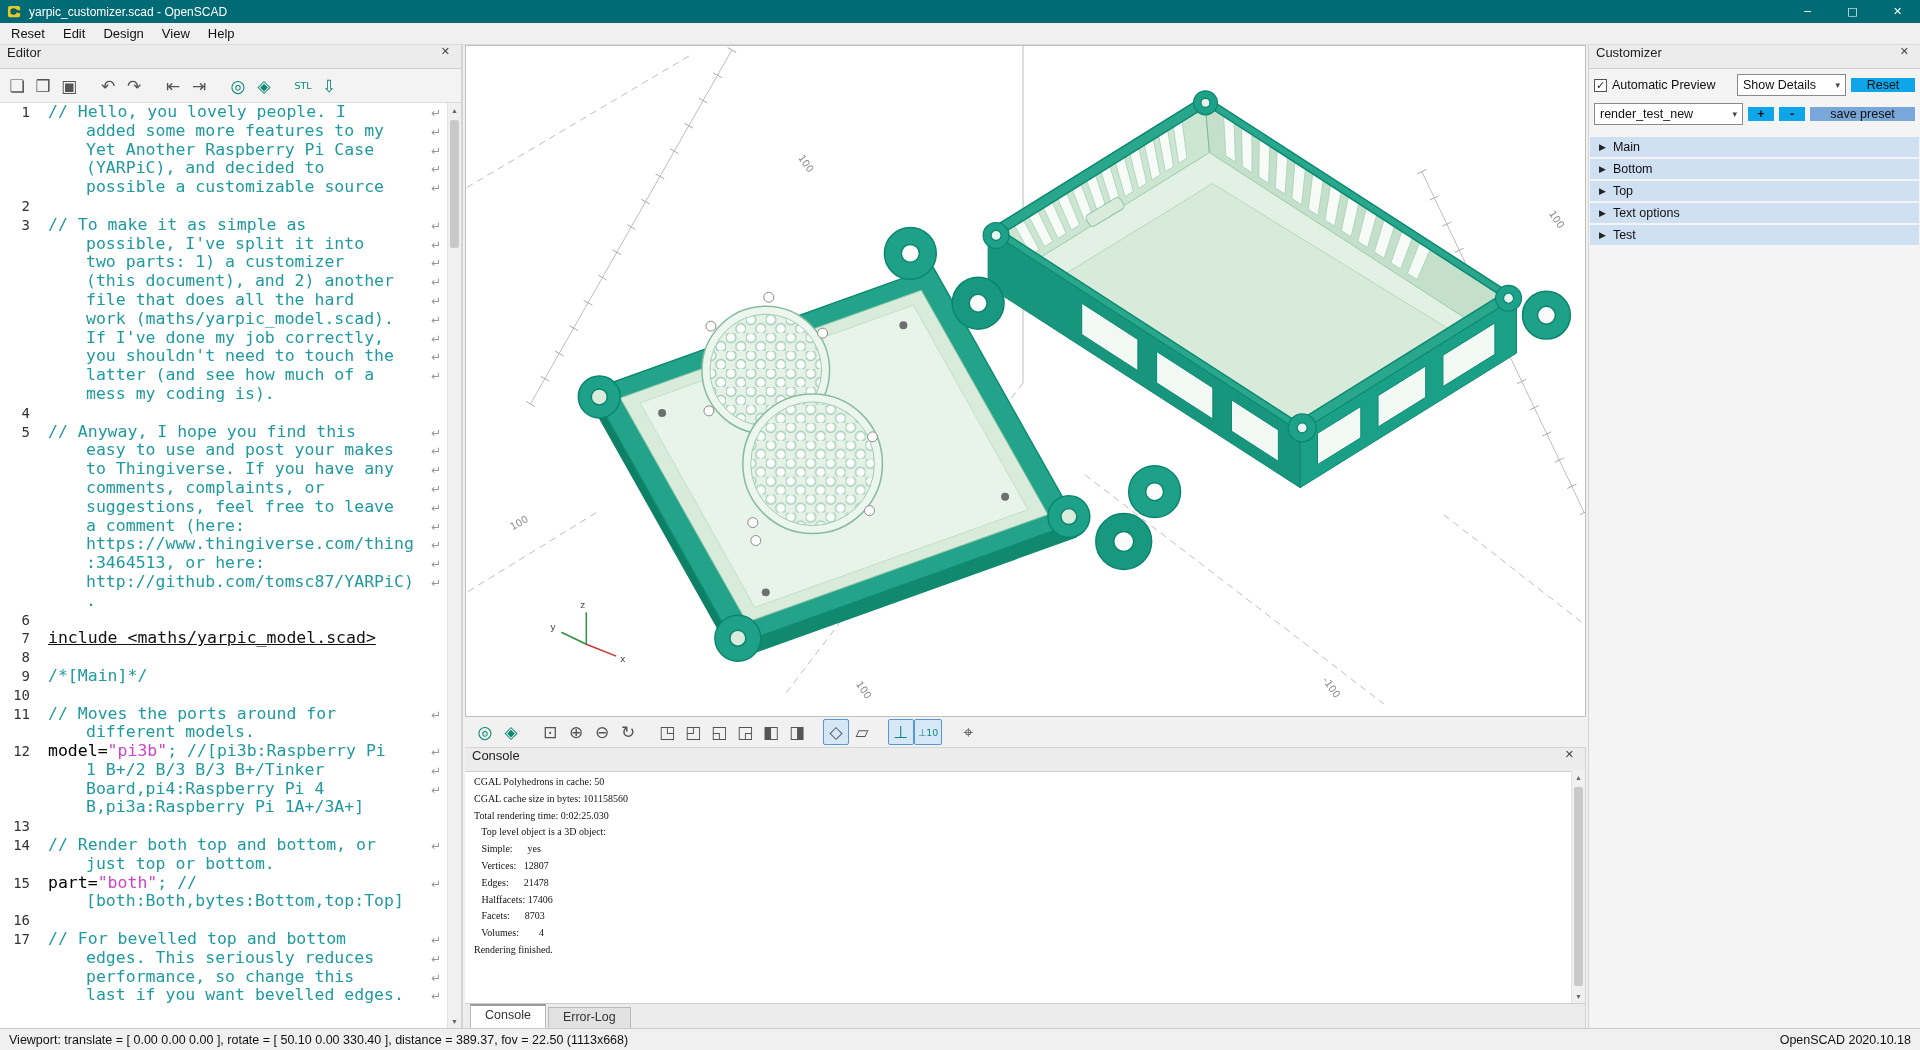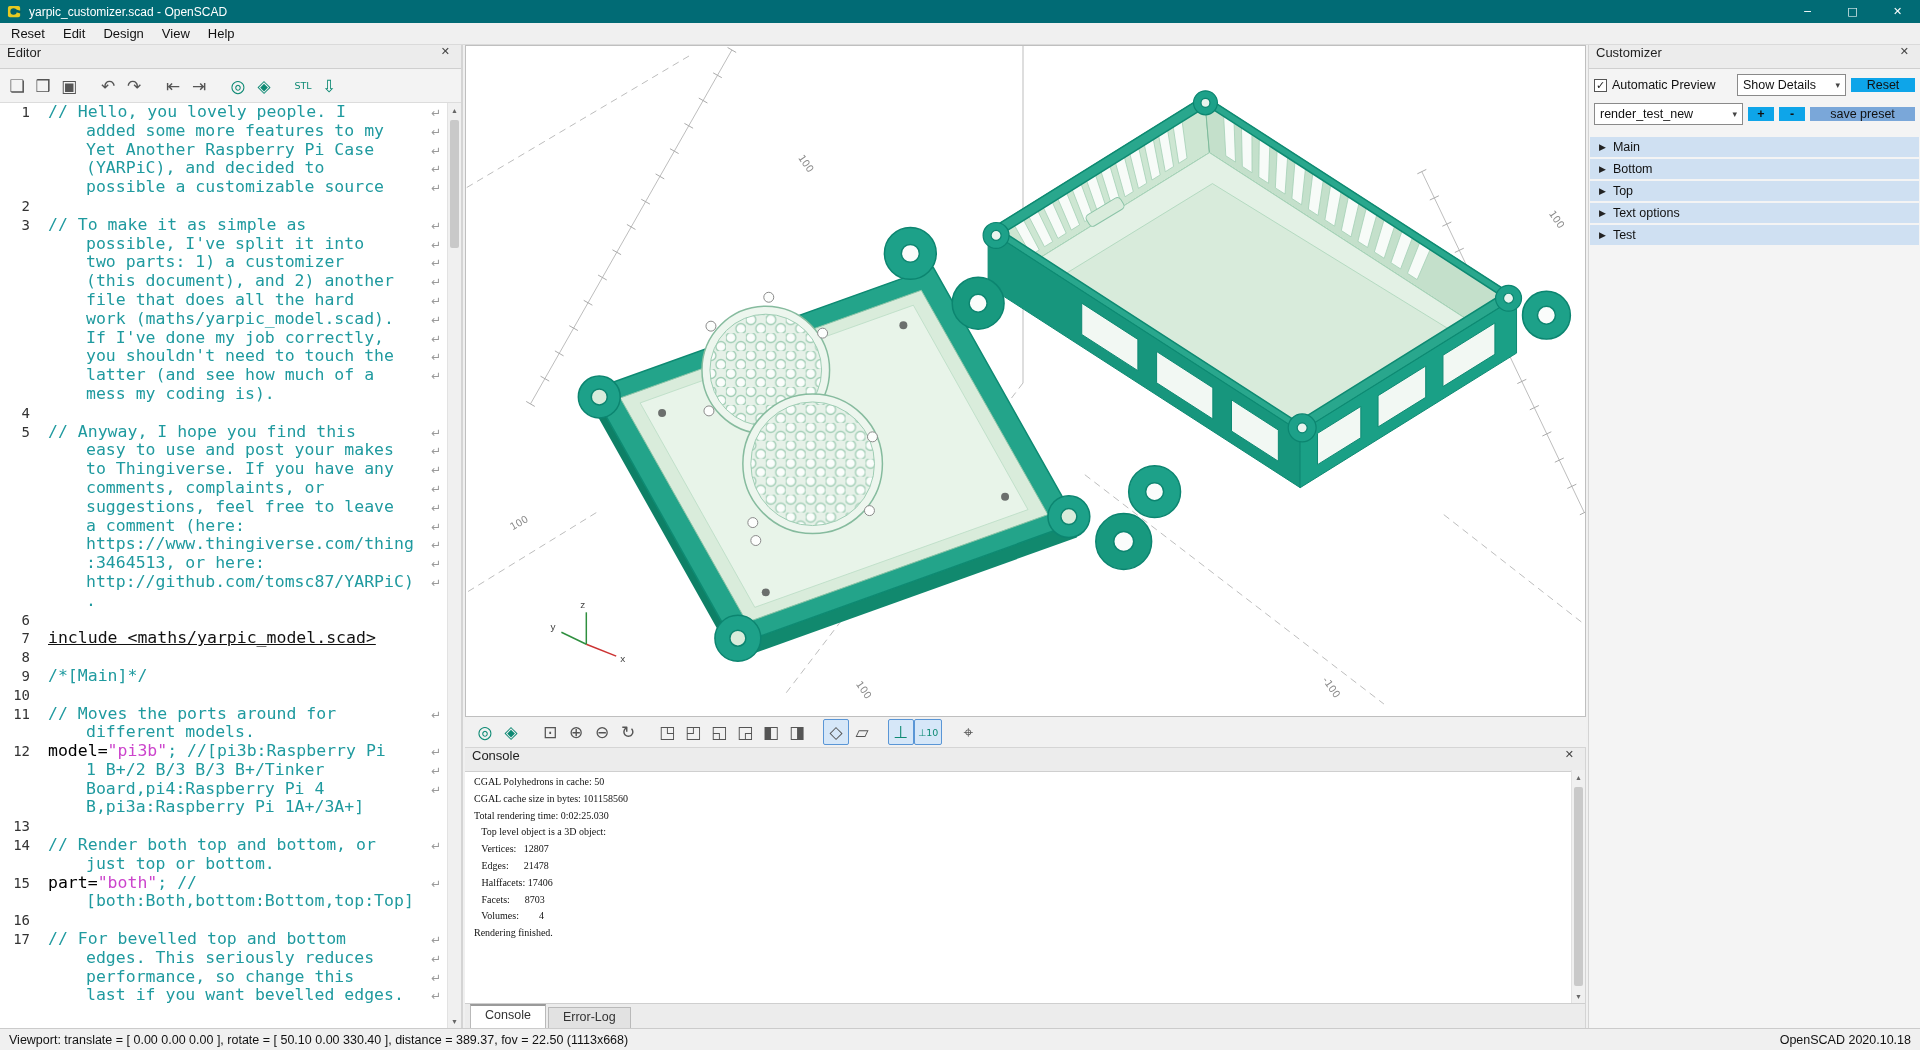--- a/index.html
+++ b/index.html
@@ -323,21 +323,21 @@
           <span class="gut"></span>
           <span class="ctext ind"><span class="tk-c">just top or bottom.</span></span>
         </div>
         <div class="crow">
           <span class="gut">15</span>
           <span class="ctext"><span class="tk-k">part=</span><span class="tk-s">"both"</span><span class="tk-c">; //</span></span>
           <span class="wrapmark">↵</span>
         </div>
         <div class="crow">
           <span class="gut"></span>
-          <span class="ctext ind"><span class="tk-c">[both:Both,bottom:Bottom,top:Top]</span></span>
+          <span class="ctext ind"><span class="tk-c">[both:Both,bytes:Bottom,top:Top]</span></span>
         </div>
         <div class="crow">
           <span class="gut">16</span>
           <span class="ctext"></span>
         </div>
         <div class="crow">
           <span class="gut">17</span>
           <span class="ctext"><span class="tk-c">// For bevelled top and bottom</span></span>
           <span class="wrapmark">↵</span>
         </div>
@@ -572,20 +572,21 @@
   <div id="console-panel">
     <div class="panel-header">
       <span>Console</span>
       <span class="panel-close">✕</span>
     </div>
     <div id="console-body">
         <div class="conline">CGAL Polyhedrons in cache: 50</div>
         <div class="conline">CGAL cache size in bytes: 101158560</div>
         <div class="conline">Total rendering time: 0:02:25.030</div>
         <div class="conline">   Top level object is a 3D object:</div>
+        <div class="conline">   Simple:      yes</div>
         <div class="conline">   Vertices:   12807</div>
         <div class="conline">   Edges:      21478</div>
         <div class="conline">   Halffacets: 17406</div>
         <div class="conline">   Facets:      8703</div>
         <div class="conline">   Volumes:        4</div>
         <div class="conline">Rendering finished.</div>
       </div>
     <div class="vscroll" id="console-scroll">
       <div class="arrow top">▲</div>
       <div class="thumb" style="top:17px;bottom:17px"></div>

